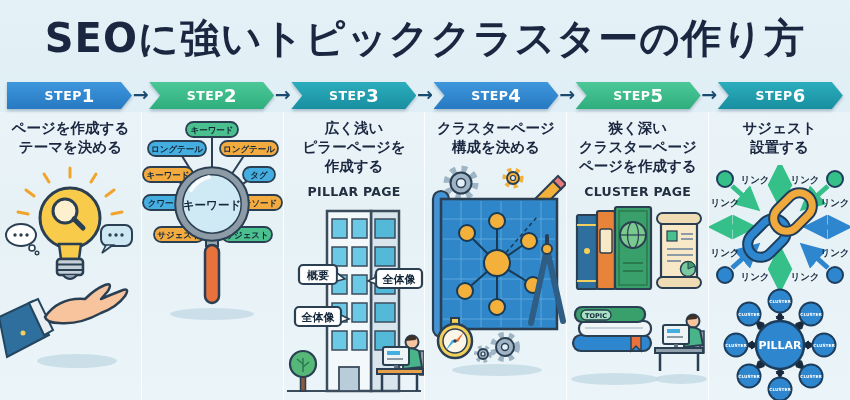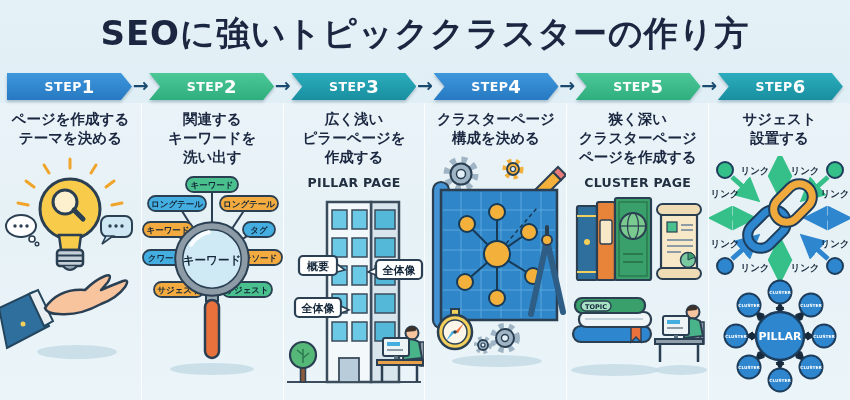--- a/index.html
+++ b/index.html
@@ -1,20 +1,20 @@
 <!DOCTYPE html>
 <html><head>
 <meta charset="utf-8">
 <style>
   * { margin:0; padding:0; box-sizing:border-box; }
   html,body { width:850px; }
   body { font-family:"DejaVu Sans","Liberation Sans",sans-serif; }
   .canvas { position:relative; width:850px; height:400px; overflow:hidden;
             background:linear-gradient(180deg,#e4f1f7 0%,#dcebf3 55%,#e2f0f6 100%); }
-  .title { text-align:center; padding-top:11px; font-size:34px; font-weight:800;
+  .title { text-align:center; padding-top:11px; font-size:40px; font-weight:800;
            color:#1b2740; letter-spacing:1px; white-space:nowrap; }
   
   .banners { display:flex; align-items:center; justify-content:space-between;
              padding:0 7px; margin-top:16px; height:27px; }
   .banner { position:relative; width:125px; height:27px; display:flex; align-items:center;
             justify-content:center; color:#fff;
             filter:drop-shadow(0 2px 1.5px rgba(20,60,90,.28)); }
   .banner .shape { position:absolute; inset:0;
             clip-path:polygon(0 0,114px 0,125px 50%,114px 100%,0 100%,11px 50%); }
   .banner.first .shape { clip-path:polygon(0 0,114px 0,125px 50%,114px 100%,0 100%); }
@@ -128,23 +128,20 @@
           <polygon points="0,152 34,136 50,170 8,192" fill="#2f6f9d" stroke="#24455e" stroke-width="2"></polygon>
           <polygon points="30,138 39,134 54,165 45,170" fill="#e8eef2" stroke="#24455e" stroke-width="2"></polygon>
           <path d="M46 152 Q60 132 86 134 Q96 124 106 120 Q114 117 109 126 L102 134 Q116 128 124 125 Q131 123 126 131 Q118 142 102 148 Q80 160 60 158 Q48 158 46 152 Z" fill="#f7c49e" stroke="#2b3f52" stroke-width="2.5" stroke-linejoin="round"></path>
           <circle cx="24" cy="168" r="2.5" fill="#f3cf5c"></circle>
         </g>
         <ellipse cx="78" cy="196" rx="40" ry="7" fill="#c6dbe6" opacity=".85"></ellipse>
       </svg>
     </div>
 
     <div class="col">
-      <div class="desc">関連する
-キーワードを
-洗い出す</div>
       <svg class="illo" width="142" height="212" viewBox="0 0 142 212">
         <g stroke="#2b3f52" stroke-width="2">
           <line x1="71" y1="90" x2="71" y2="16"></line>
             <line x1="71" y1="90" x2="36" y2="34"></line>
           <line x1="71" y1="90" x2="108" y2="34"></line>
             <line x1="71" y1="90" x2="26" y2="60"></line>
           <line x1="71" y1="90" x2="117" y2="60"></line>
             <line x1="71" y1="90" x2="24" y2="88"></line>
           <line x1="71" y1="90" x2="119" y2="88"></line>
             <line x1="71" y1="90" x2="38" y2="120"></line>

